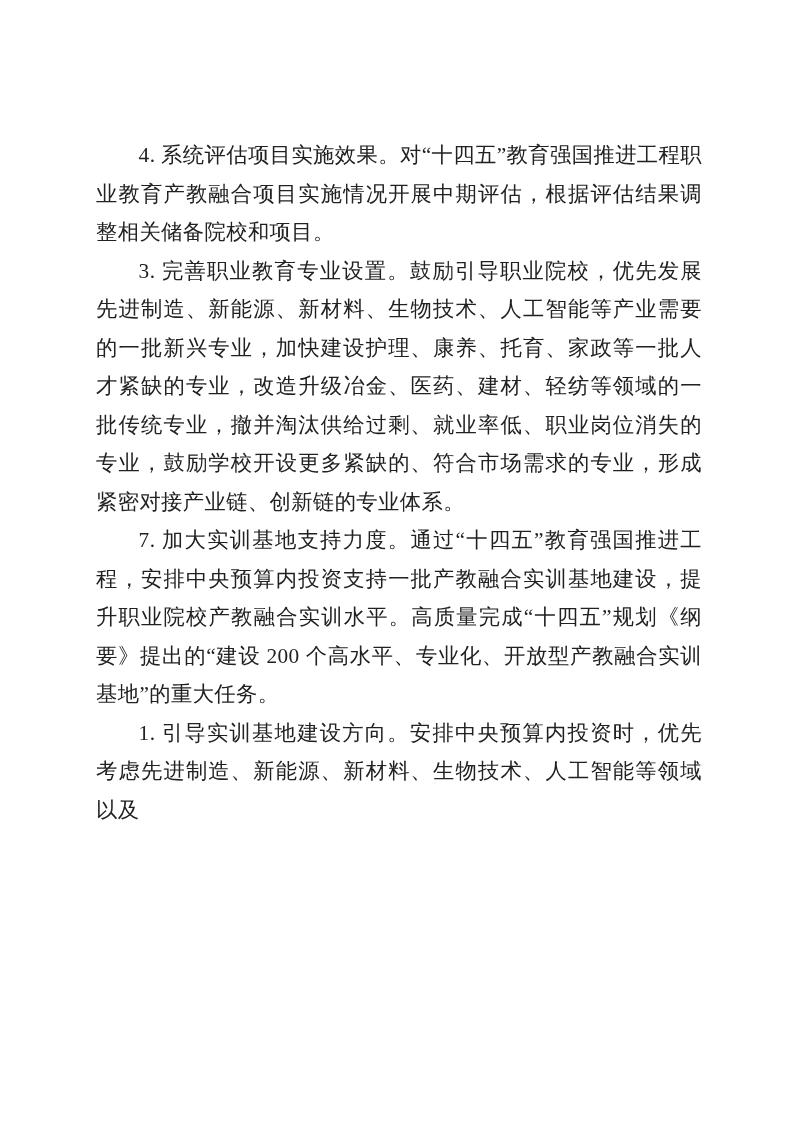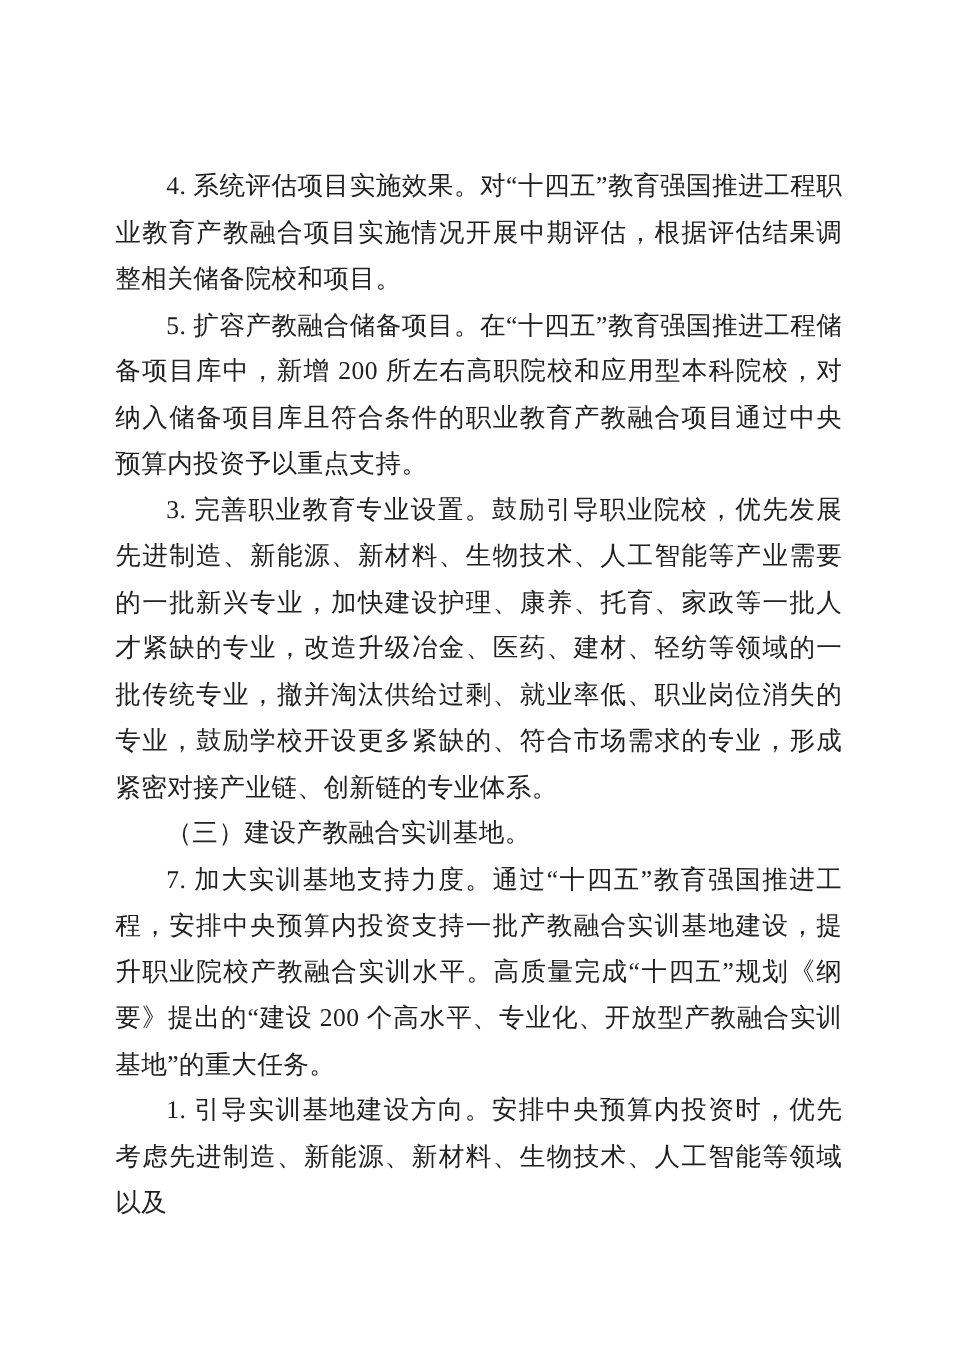--- a/index.html
+++ b/index.html
@@ -41,24 +41,22 @@
   }
 </style>
 </head>
 <body>
 
 <div class="page">
   <div class="content">
 
     <p class="para"><b class="lead">4. 系统评估项目实施效果。</b><span class="body-text">对“十四五”教育强国推进工程职业教育产教融合项目实施情况开展中期评估，根据评估结果调整相关储备院校和项目。</span></p>
 
-    <p class="para"><b class="lead">5. 扩容产教融合储备项目。</b><span class="body-text">在“十四五”教育强国推进工程储备项目库中，新增 200 所左右高职院校和应用型本科院校，对纳入储备项目库且符合条件的职业教育产教融合项目通过中央预算内投资予以重点支持。</span></p>
 
     <p class="para"><b class="lead">3. 完善职业教育专业设置。</b><span class="body-text">鼓励引导职业院校，优先发展先进制造、新能源、新材料、生物技术、人工智能等产业需要的一批新兴专业，加快建设护理、康养、托育、家政等一批人才紧缺的专业，改造升级冶金、医药、建材、轻纺等领域的一批传统专业，撤并淘汰供给过剩、就业率低、职业岗位消失的专业，鼓励学校开设更多紧缺的、符合市场需求的专业，形成紧密对接产业链、创新链的专业体系。</span></p>
 
-    <p class="para"><b class="lead">（三）建设产教融合实训基地。</b></p>
 
     <p class="para"><b class="lead">7. 加大实训基地支持力度。</b><span class="body-text">通过“十四五”教育强国推进工程，安排中央预算内投资支持一批产教融合实训基地建设，提升职业院校产教融合实训水平。高质量完成“十四五”规划《纲要》提出的“建设 200 个高水平、专业化、开放型产教融合实训基地”的重大任务。</span></p>
 
     <p class="para"><b class="lead">1. 引导实训基地建设方向。</b><span class="body-text">安排中央预算内投资时，优先考虑先进制造、新能源、新材料、生物技术、人工智能等领域以及</span></p>
 
   </div>
 </div>
 
 </body></html>

